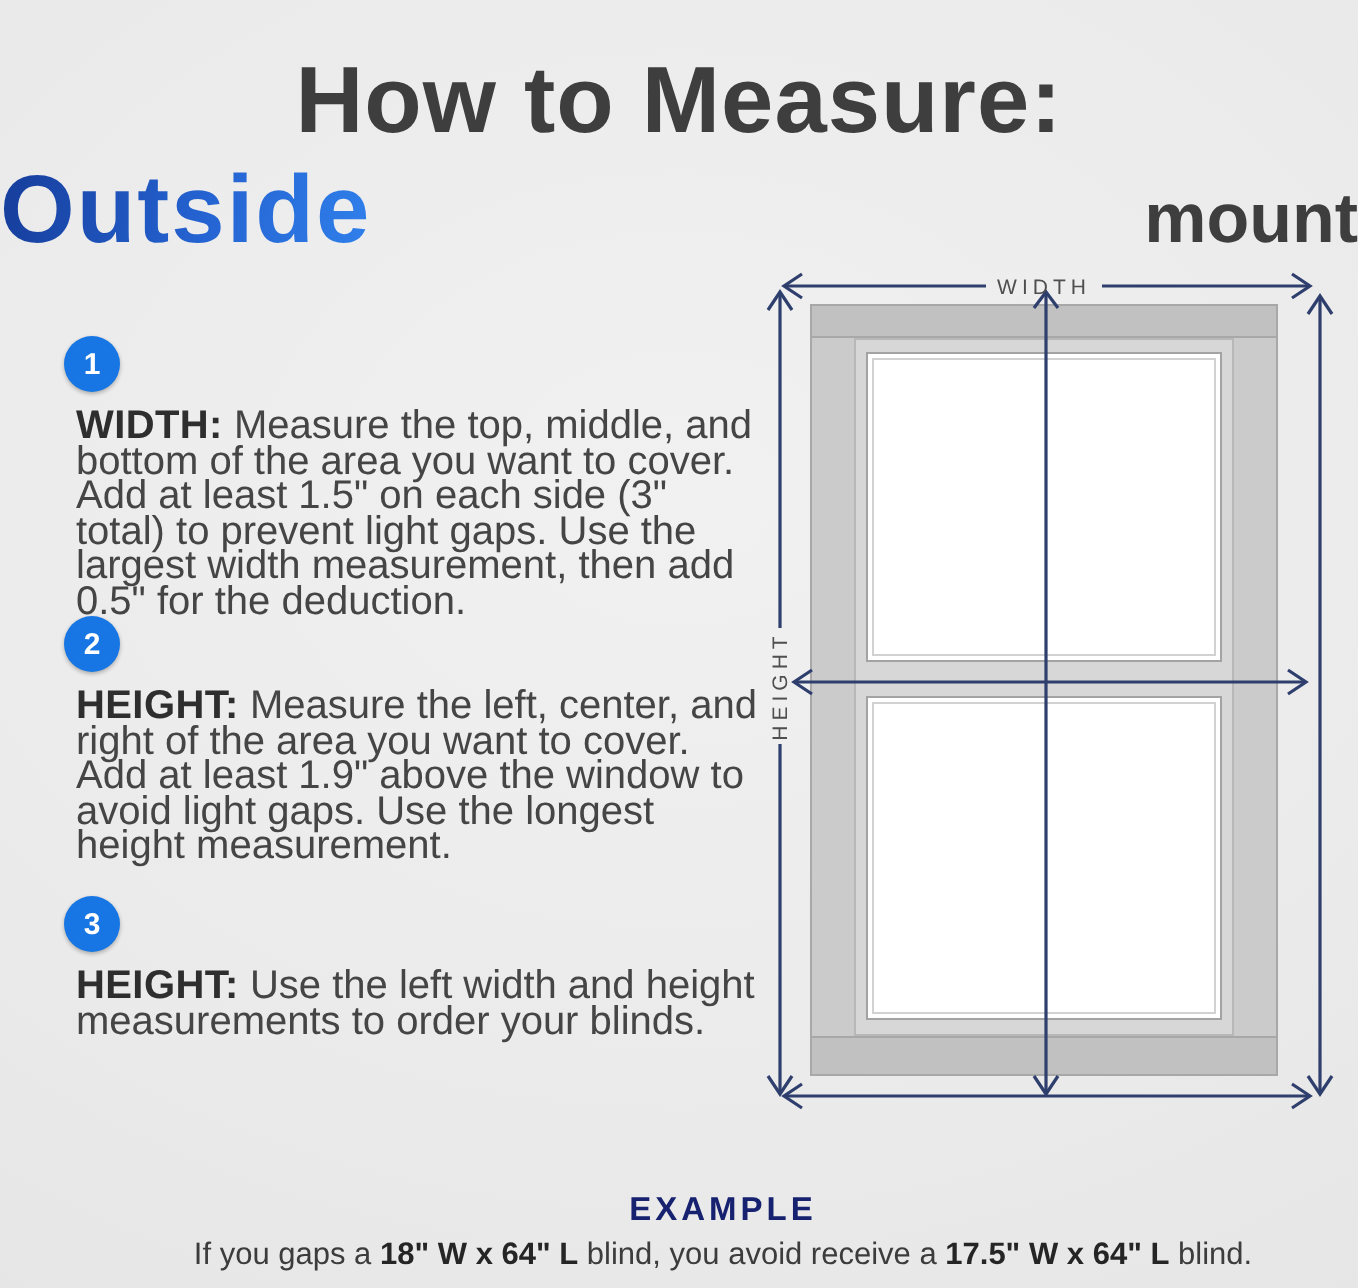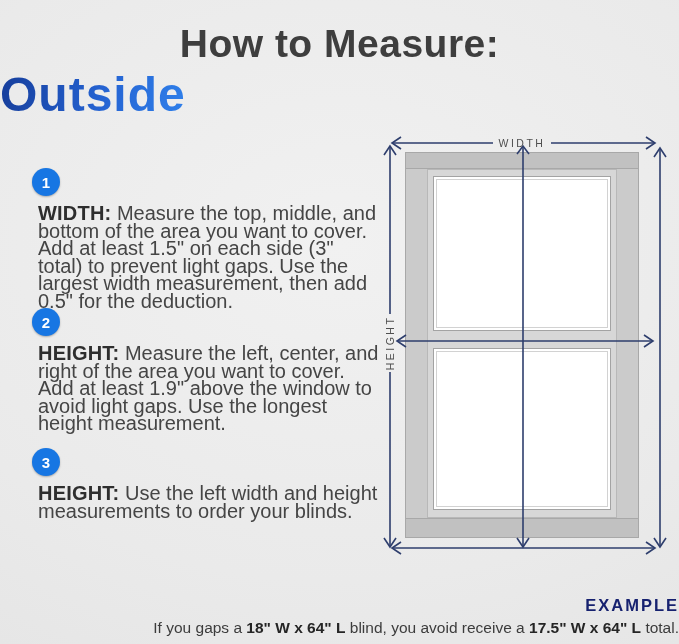--- a/index.html
+++ b/index.html
@@ -4,21 +4,21 @@
 <style>
   html,body{margin:0;padding:0;}
   body{width:679px;height:644px;font-family:"Liberation Sans",sans-serif;}
   .canvas{
     position:relative;width:679px;height:644px;overflow:hidden;
     background:radial-gradient(120% 95% at 50% 38%, #f1f1f1 0%, #eaeaea 55%, #e2e2e2 100%);
   }
 
   
   .title{position:absolute;top:22px;left:0;right:0;text-align:center;}
-  .t1{font-size:39px;font-weight:700;color:#3e3e3e;letter-spacing:.5px;}
+  .t1{font-size:47px;font-weight:700;color:#3e3e3e;letter-spacing:.5px;}
   .t2{margin-top:1px;display:flex;justify-content:space-between;align-items:baseline;gap:13px;}
   .hl{
     font-size:48px;font-weight:800;letter-spacing:1px;
     background:linear-gradient(100deg,#17409f 5%,#2563d2 55%,#2e7de8 95%);
     -webkit-background-clip:text;background-clip:text;color:transparent;
   }
   .rest{font-size:35px;font-weight:600;color:#3e3e3e;}
 
   
   .step{position:absolute;left:30px;width:352px;}
@@ -42,34 +42,35 @@
   .sash{background:#fff;border:1px solid #a3a3a3;z-index:3;}
   .sash-top{left:433px;top:176px;width:178px;height:155px;}
   .sash-bottom{left:433px;top:348px;width:178px;height:162px;}
   .glass{position:absolute;inset:2px;border:1px solid #d2d2d2;}
 
   
   .measure{position:absolute;left:377px;top:130px;z-index:5;}
   .dim{fill:#4f4f4f;font-family:"Liberation Sans",sans-serif;font-size:10.5px;font-weight:500;letter-spacing:2.5px;}
 
   
-  .example{position:absolute;left:0;right:0;top:596px;text-align:right;padding-left:44px;}
+  .example{position:absolute;left:0;right:0;top:596px;text-align:center;padding-left:44px;}
   .ex-h{font-size:16.5px;font-weight:700;letter-spacing:2px;color:#16216f;}
   .ex-t{margin:4px 0 0;font-size:15.5px;color:#3c3c3c;}
   .ex-t b{font-weight:700;color:#252525;}
 </style>
 </head>
 <body>
 
 <div class="canvas">
 
   <header class="title">
     <div class="t1">How to Measure:</div>
     <div class="t2">
       <span class="hl">Outside</span>
+      <span class="rest">mount</span>
     </div>
   </header>
 
   <section class="step step1">
     <div class="badge">1</div>
     <p class="steptext"><strong>WIDTH:</strong><span> Measure the top, middle, and bottom of the area you want to cover. Add at least 1.5" on each side (3" total) to prevent light gaps. Use the largest width measurement, then add 0.5" for the deduction.</span></p>
   </section>
 
   <section class="step step2">
     <div class="badge">2</div>
@@ -130,16 +131,16 @@
         <path d="M29 205 L20 211 L29 217"></path>
         <path d="M267 205 L276 211 L267 217"></path>
       </g>
     </g>
     <text class="dim" x="145" y="17" text-anchor="middle">WIDTH</text>
     <text class="dim" x="13" y="213" dy="3.5" text-anchor="middle" transform="rotate(-90 13 213)">HEIGHT</text>
   </svg>
 
   <footer class="example">
     <div class="ex-h">EXAMPLE</div>
-    <p class="ex-t"><span>If you gaps a </span><b>18" W x 64" L</b><span> blind, you avoid receive a </span><b>17.5" W x 64" L</b><span> total.</span></p>
+    <p class="ex-t"><span>If you gaps a </span><b>18" W x 64" L</b><span> blind, you avoid receive a </span><b>17.5" W x 64" L</b><span> blind.</span></p>
   </footer>
 
 </div>
 
 </body></html>

